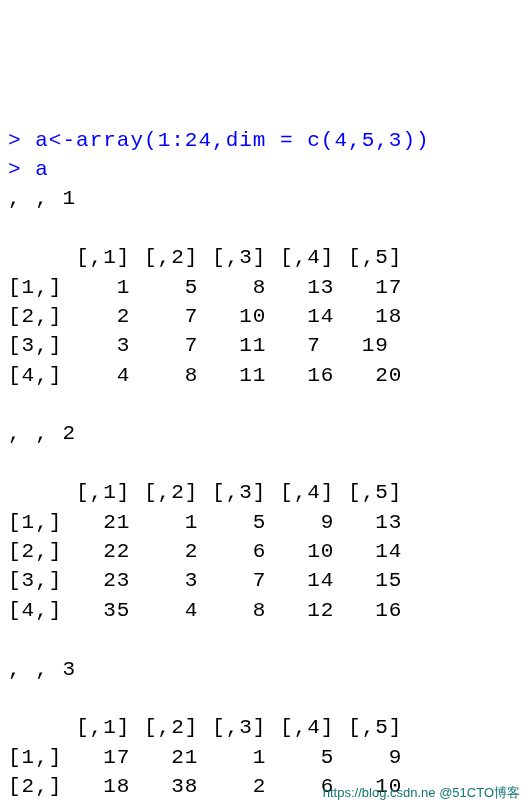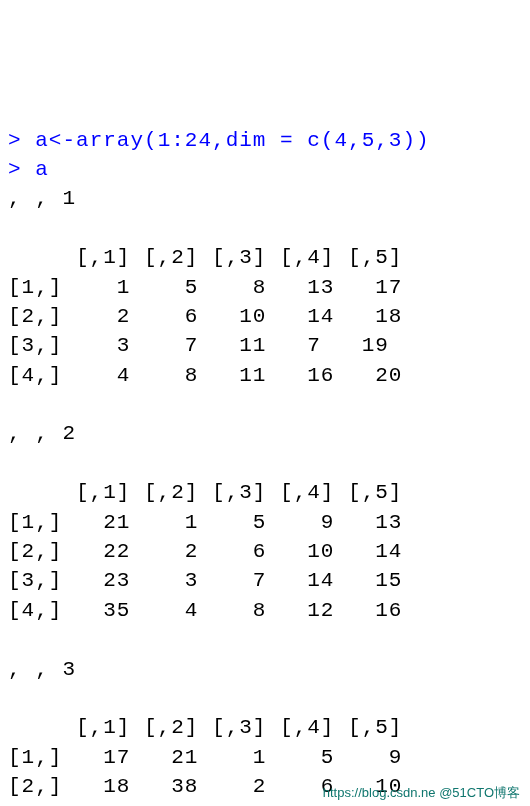--- a/index.html
+++ b/index.html
@@ -37,21 +37,21 @@
 <body>
 
 
 
 <div id="console-block"><span class="prompt">&gt; </span><span class="input">a&lt;-array(1:24,dim = c(4,5,3))</span>
 <span class="prompt">&gt; </span><span class="input">a</span>
 <span class="output">, , 1</span>
 
 <span class="output">     [,1] [,2] [,3] [,4] [,5]</span>
 <span class="output">[1,]    1    5    8   13   17</span>
-<span class="output">[2,]    2    6   10   14   18</span>
+<span class="output">[2,]    2    7   10   14   18</span>
 <span class="output">[3,]    3    7   11   7   19</span>
 <span class="output">[4,]    4    8   11   16   20</span>
 
 <span class="output">, , 2</span>
 
 <span class="output">     [,1] [,2] [,3] [,4] [,5]</span>
 <span class="output">[1,]   21    1    5    9   13</span>
 <span class="output">[2,]   22    2    6   10   14</span>
 <span class="output">[3,]   23    3    7   14   15</span>
 <span class="output">[4,]   35    4    8   12   16</span>

